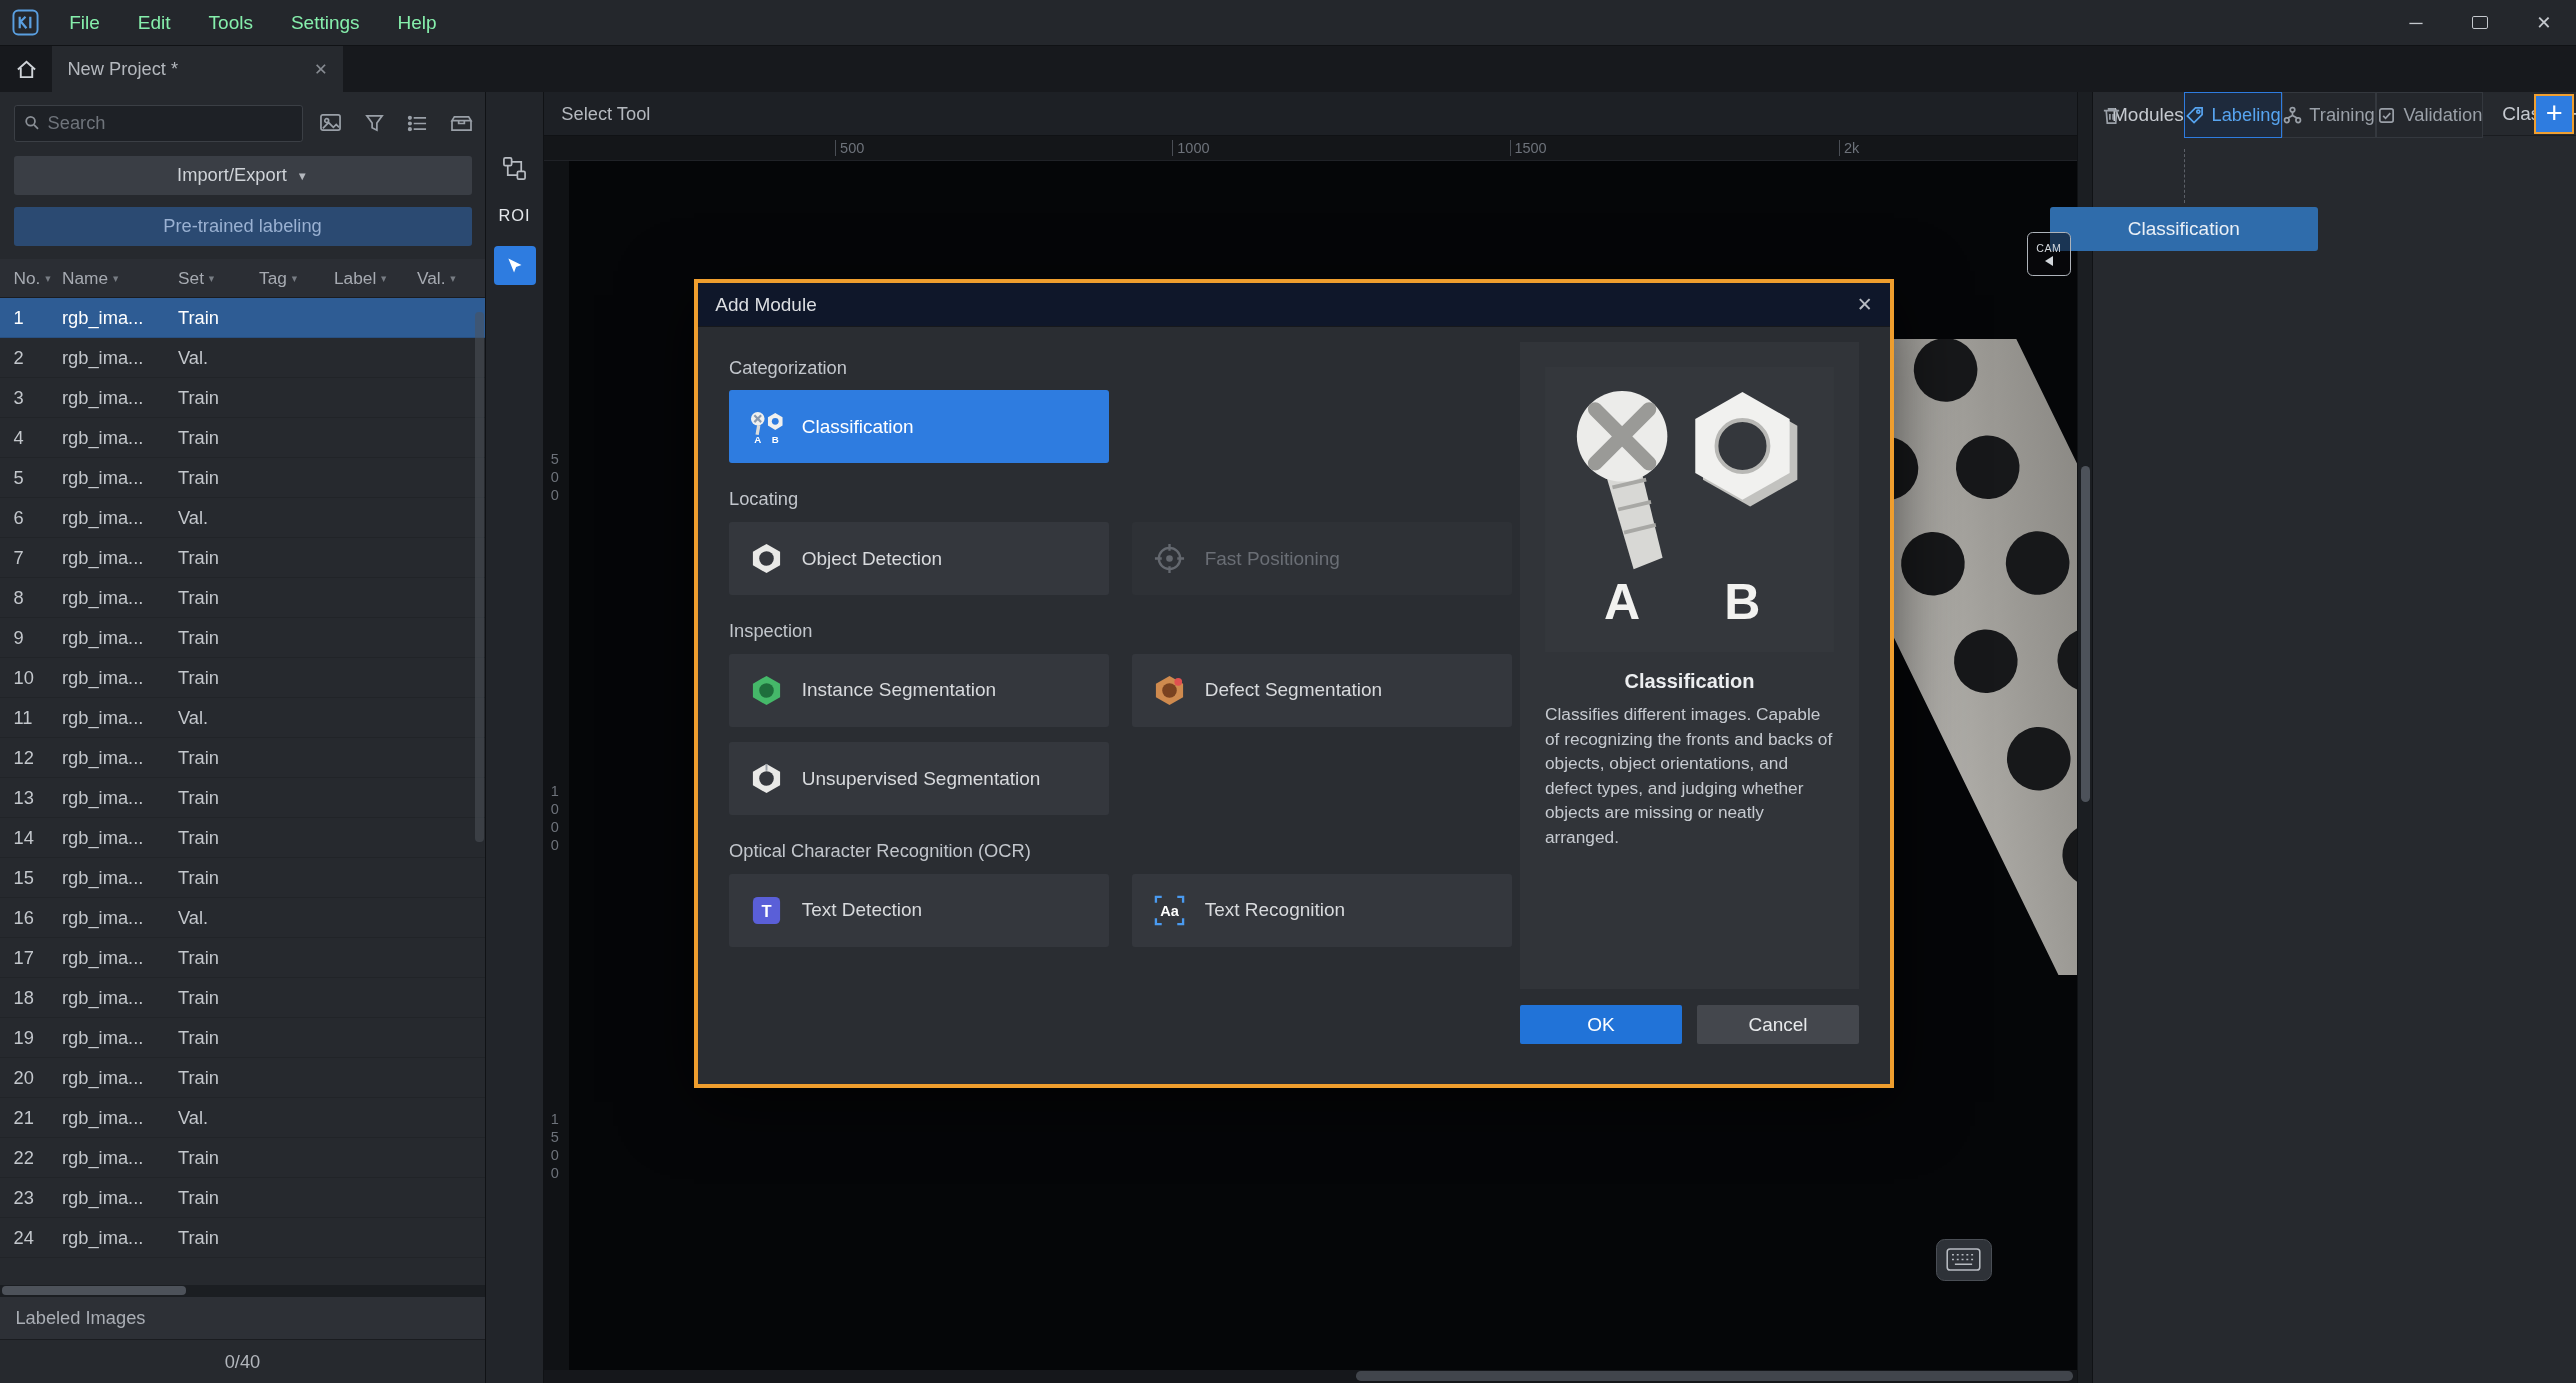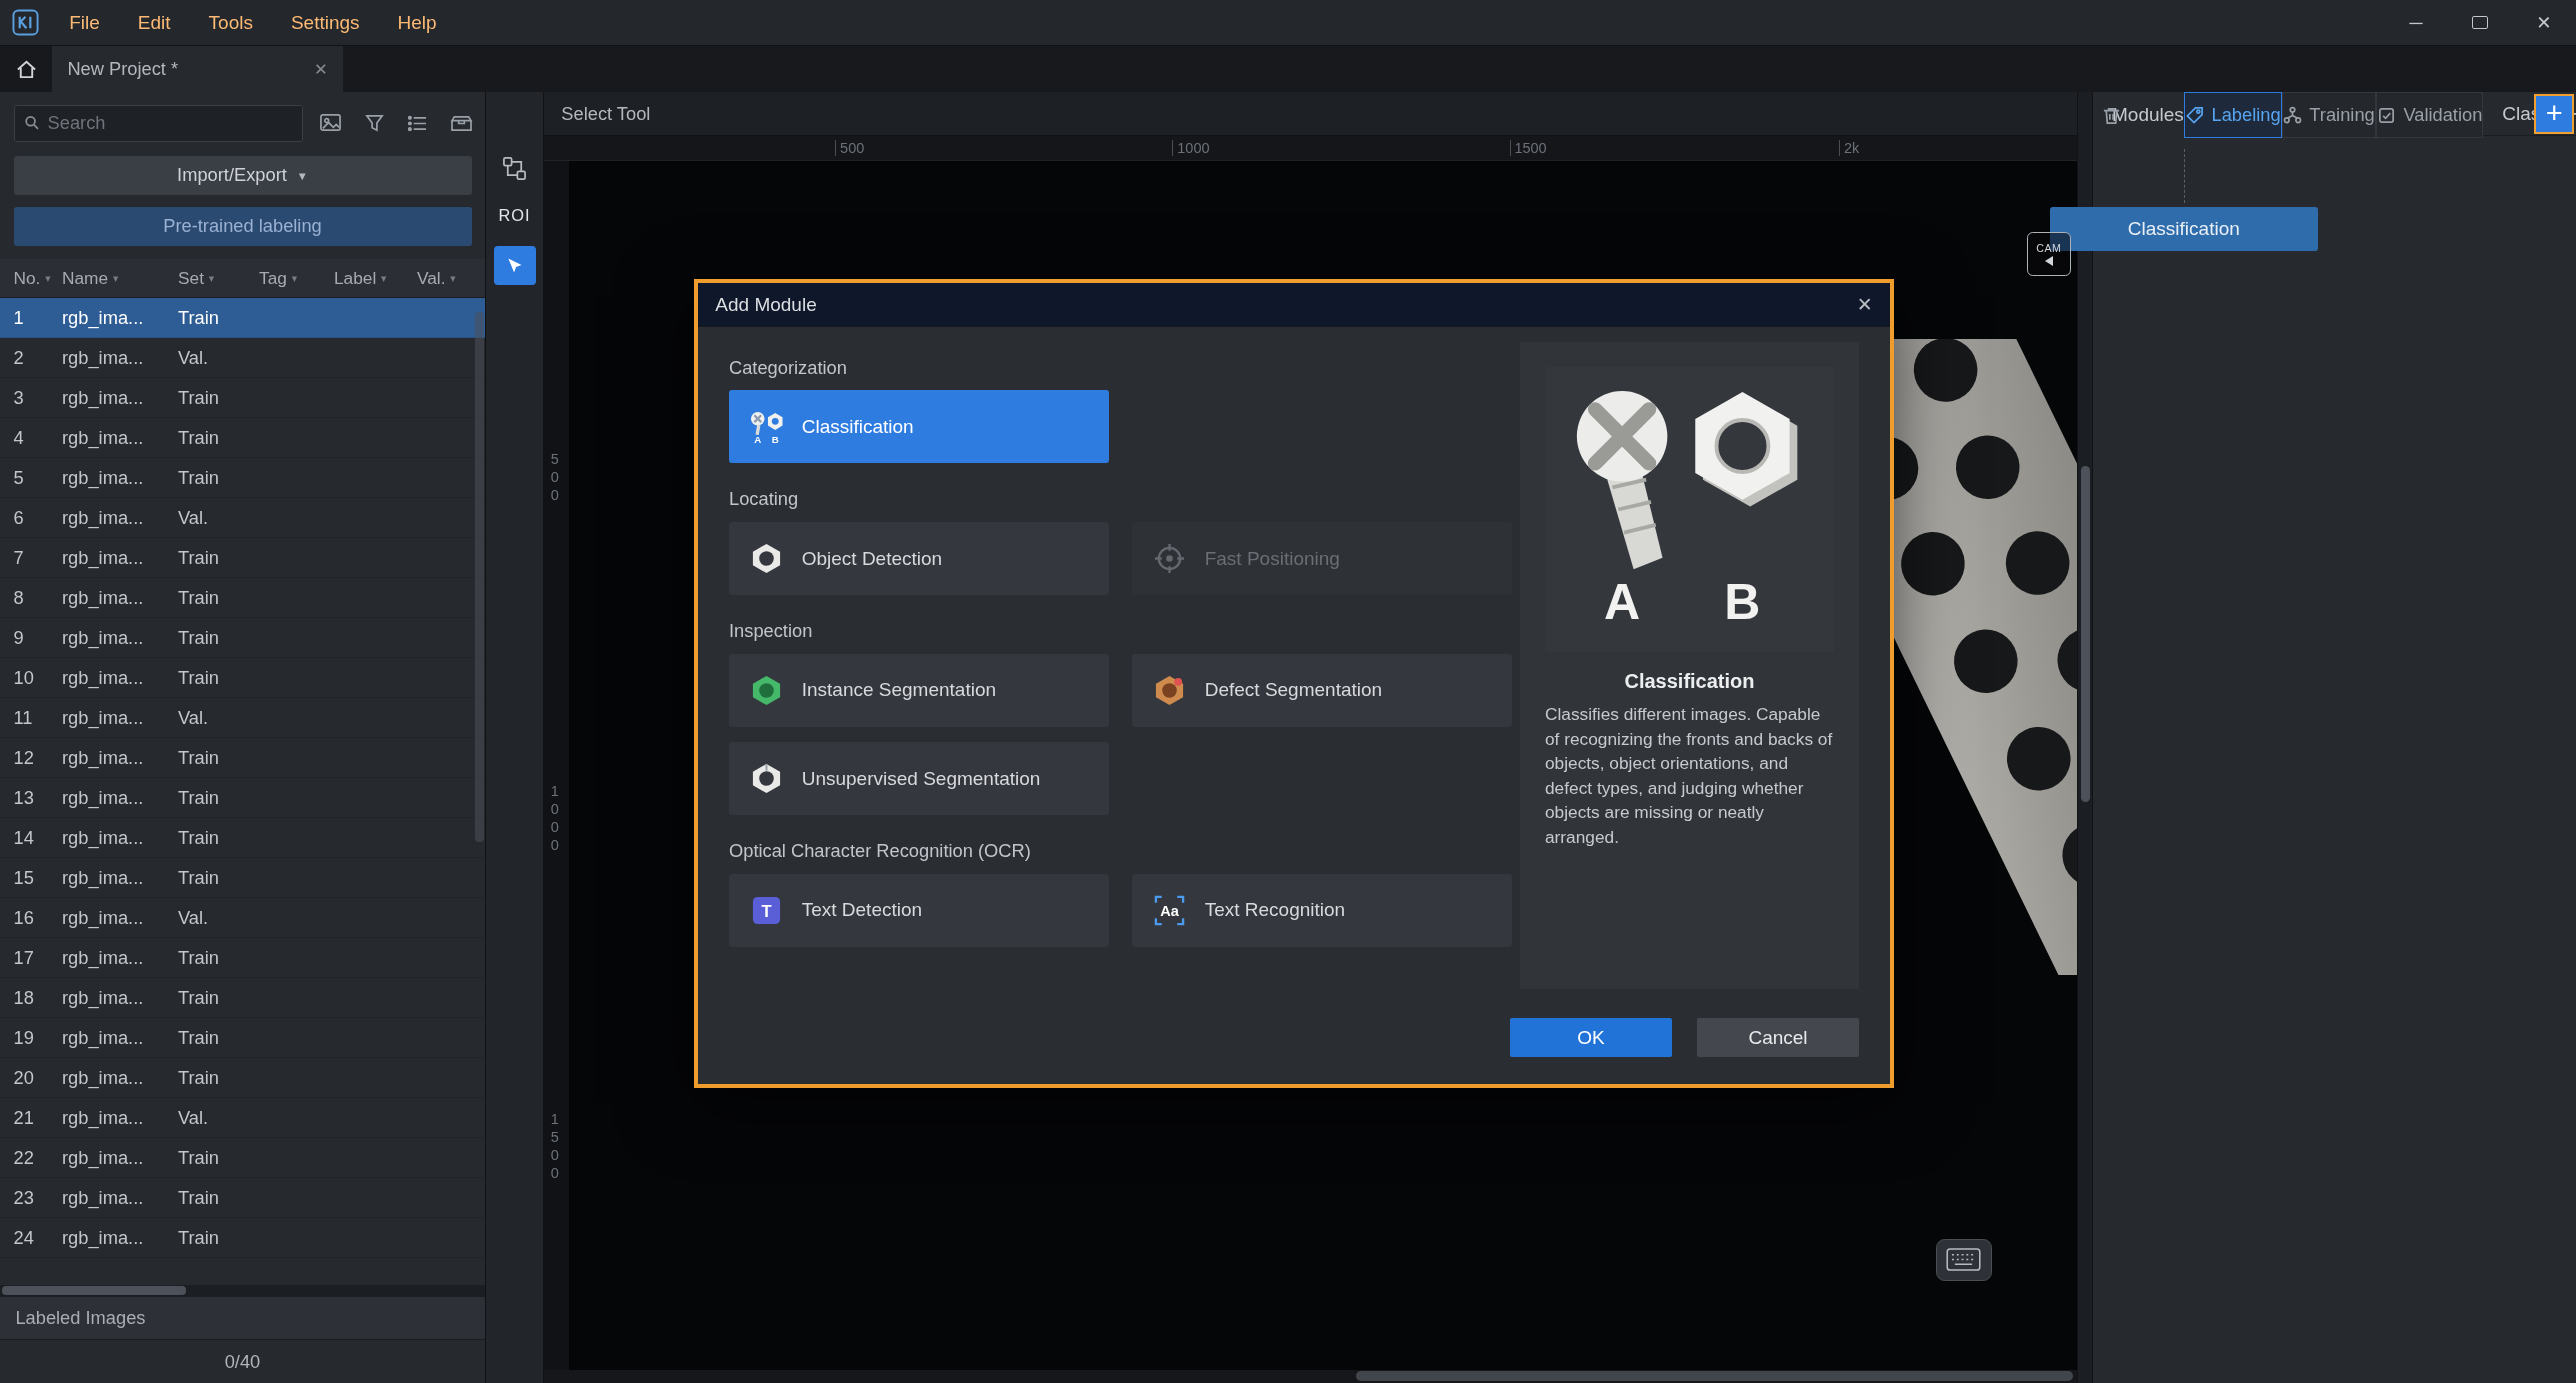--- a/index.html
+++ b/index.html
@@ -4,21 +4,21 @@
 <style>
   *{margin:0;padding:0;box-sizing:border-box;}
   html,body{width:2576px;height:1383px;overflow:hidden;background:#17191d;
     font-family:"Liberation Sans",sans-serif;}
   .root{position:relative;width:2576px;height:1383px;color:#c8cbd0;}
 
   
   .menubar{position:absolute;top:0;left:0;right:0;height:46px;background:#24272c;
     display:flex;align-items:center;border-bottom:1px solid #101215;z-index:60;}
   .logo{width:29px;height:29px;margin:0 9.6px 0 11.6px;display:flex;align-items:center;}
-  .menu-item{padding:0 19px;font-size:19px;color:#fdba74;line-height:46px;cursor:default;}
+  .menu-item{padding:0 19px;font-size:19px;color:#86efac;line-height:46px;cursor:default;}
   .win-controls{margin-left:auto;display:flex;height:46px;}
   .win-btn{width:64px;height:46px;display:flex;align-items:center;justify-content:center;
     color:#c4c8cd;font-size:18.3px;}
   .max-glyph{width:15.4px;height:13.5px;border:1.9px solid #c4c8cd;border-radius:1.9px;}
 
   
   .tabbar{position:absolute;top:46px;left:0;right:0;height:46px;background:#17191d;
     display:flex;align-items:stretch;z-index:60;}
   .home-btn{width:52px;display:flex;align-items:center;justify-content:center;}
   .tab{width:291px;background:#26292e;display:flex;align-items:center;padding:0 15.4px;
@@ -154,21 +154,21 @@
   .mod-btn{width:380px;height:73px;background:#34373d;border-radius:2.9px;display:flex;
     align-items:center;padding-left:17.3px;gap:15.4px;font-size:19px;color:#d8dadd;}
   .mod-btn.active{background:#2e7ce0;color:#fff;}
   .mod-btn.disabled{background:#2e3136;color:#6a6e75;}
   .mod-icon{width:40px;display:flex;align-items:center;justify-content:center;flex:0 0 auto;}
   .detail-panel{position:absolute;top:15.4px;right:31px;width:339px;height:647px;
     background:#313439;padding:25px;display:flex;flex-direction:column;}
   .detail-img{width:289px;height:285px;background:#34373c;flex:0 0 auto;}
   .detail-title{font-size:20px;font-weight:bold;color:#eceef0;text-align:center;margin:17.3px 0 9.6px;}
   .detail-desc{font-size:17.3px;color:#c6cad0;line-height:1.42;}
-  .dialog-footer{position:absolute;right:31px;bottom:25px;display:flex;gap:25px;}
+  .dialog-footer{position:absolute;right:31px;bottom:38px;display:flex;gap:15px;}
   .btn-ok{width:162px;height:39px;background:#2173d8;color:#fff;font-size:19px;
     display:flex;align-items:center;justify-content:center;border-radius:1.9px;}
   .btn-cancel{width:162px;height:39px;background:#44474d;color:#e8eaec;font-size:19px;
     display:flex;align-items:center;justify-content:center;border-radius:1.9px;}
 </style>
 </head>
 <body>
 
 <div class="root">
 

